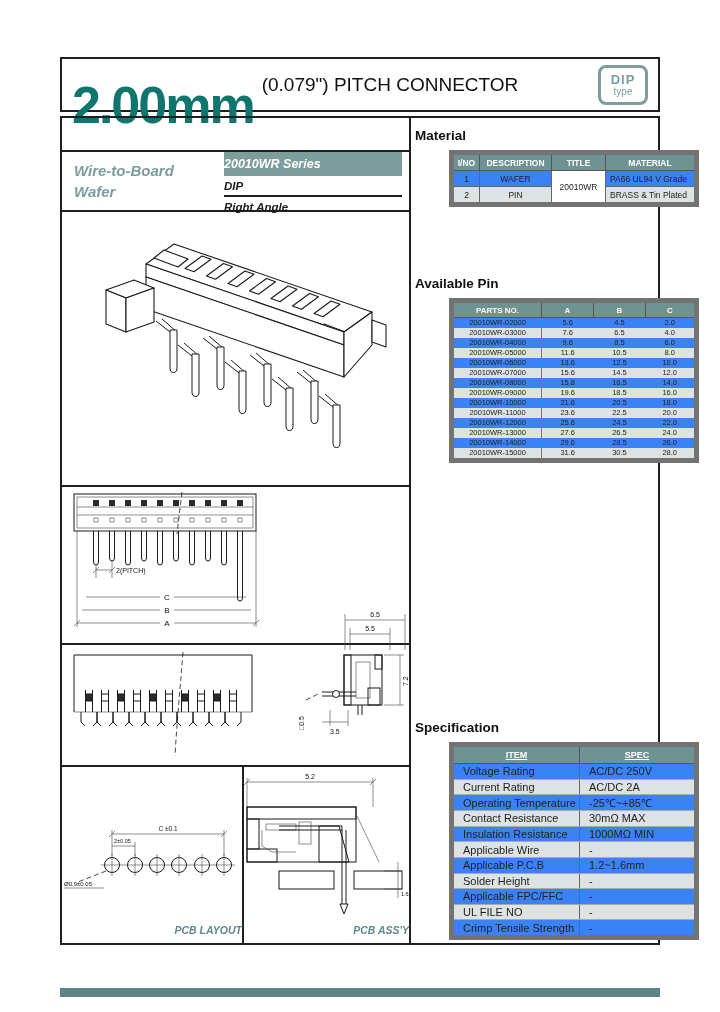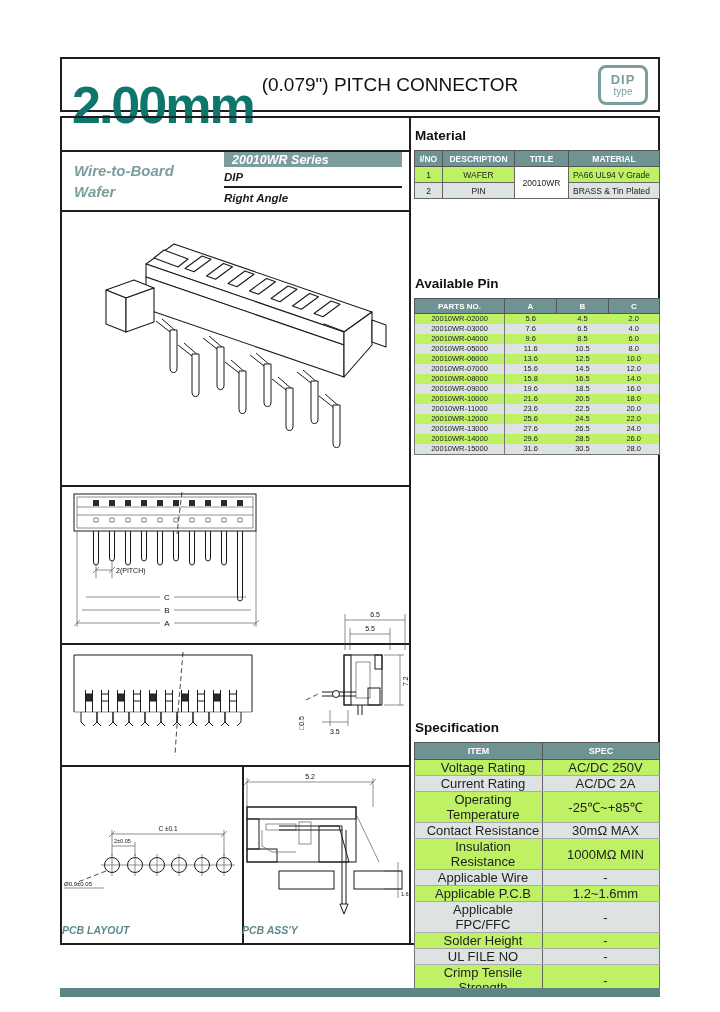--- a/index.html
+++ b/index.html
@@ -23,57 +23,57 @@
             box-sizing:border-box;position:absolute;}
   #col-divider{left:347px;top:0;width:2px;height:100%;background:#1f1f1f;}
 
   
   #series-band{left:0;top:32px;width:347px;height:62px;border-top:2px solid #1f1f1f;
                border-bottom:2px solid #1f1f1f;box-sizing:border-box;}
   #wtb{left:12px;top:8px;color:#7d9d9d;font-weight:bold;font-style:italic;
        font-size:15px;line-height:1.4;}
   #series-table{left:162px;top:0;width:178px;height:58px;}
   .series-name{background:#7d9d9d;color:#fff;font-weight:bold;font-style:italic;
-               font-size:12.5px;height:15px;display:flex;align-items:center;padding-left:8px;}
+               font-size:12.5px;height:24px;display:flex;align-items:center;}
   .series-dip{height:21px;border-bottom:2px solid #1f1f1f;display:flex;align-items:center;
               font-weight:bold;font-style:italic;font-size:11.5px;box-sizing:border-box;}
   .series-angle{height:20px;display:flex;align-items:center;font-weight:bold;
                 font-style:italic;font-size:11.5px;}
 
   
   .hline{background:#1f1f1f;height:2px;}
   #hline-1{left:0;top:367px;width:347px;}
   #hline-2{left:0;top:525px;width:347px;}
   #hline-3{left:0;top:647px;width:347px;}
   #pcb-divider{left:180px;top:649px;width:2px;height:178px;background:#1f1f1f;}
   .pcb-label{top:806px;color:#5f8888;font-weight:bold;font-style:italic;
-             font-size:10.5px;text-align:left;}
+             font-size:10.5px;text-align:right;}
 
   
   #right-col{left:349px;top:0;width:251px;height:100%;}
   .section-heading{font-weight:bold;font-size:13.5px;color:#111;}
   table.sheet{border-collapse:collapse;width:245px;table-layout:fixed;
-              border:1px solid #737373;background:#bef264;}
+              border:5px solid #737373;background:#3b82f6;margin-left:35px;}
   table.sheet th{background:#6f9393;color:#fff;font-weight:bold;border:1px solid #555;
                  padding:0;text-align:center;}
   table.sheet td{padding:0;text-align:center;color:#222;}
 
   #material-table th{font-size:8.5px;height:15px;}
   #material-table td{font-size:8.5px;height:15px;border:1px solid #666;}
   #material-table td.left{text-align:left;padding-left:4px;}
   #material-table tr.shade td{background:#dde3e3;}
   #material-table td.merge{background:#fff;}
 
   #pin-table th{font-size:8px;height:14px;}
   #pin-table td{font-size:7.5px;height:10px;line-height:10px;}
   #pin-table tbody tr:nth-child(even) td{background:#dde3e3;}
   #pin-table td:first-child{border-right:1px solid #777;text-align:center;}
 
-  #spec-table th{font-size:9px;height:16px;}
-  #spec-table td{font-size:13px;height:14.6px;text-align:center;padding-left:9px;
+  #spec-table th{font-size:9px;height:16px;text-decoration:underline;}
+  #spec-table td{font-size:11px;height:14.6px;text-align:left;padding-left:9px;
                  border-bottom:1px solid #aaa;}
   #spec-table td:first-child{border-right:1px solid #666;}
   #spec-table tbody tr:nth-child(even) td{background:#dde3e3;}
 
   #bottom-bar{left:60px;top:988px;width:600px;height:9px;background:#5d8585;}
 
   svg{display:block;}
   svg .ln{stroke:#1a1a1a;stroke-width:1;fill:none;}
   svg .thin{stroke:#444;stroke-width:0.6;fill:none;}
   svg .wfill{stroke:#1a1a1a;stroke-width:1.1;fill:#fff;stroke-linejoin:round;}
@@ -568,25 +568,25 @@
           </tr>
           <tr>
             <td>Applicable Wire</td>
             <td>-</td>
           </tr>
           <tr>
             <td>Applicable P.C.B</td>
             <td>1.2~1.6mm</td>
           </tr>
           <tr>
+            <td>Solder Height</td>
+            <td>-</td>
+          </tr>
+          <tr>
             <td>Applicable FPC/FFC</td>
-            <td>-</td>
-          </tr>
-          <tr>
-            <td>Solder Height</td>
             <td>-</td>
           </tr>
           <tr>
             <td>UL FILE NO</td>
             <td>-</td>
           </tr>
           <tr>
             <td>Crimp Tensile Strength</td>
             <td>-</td>
           </tr>

